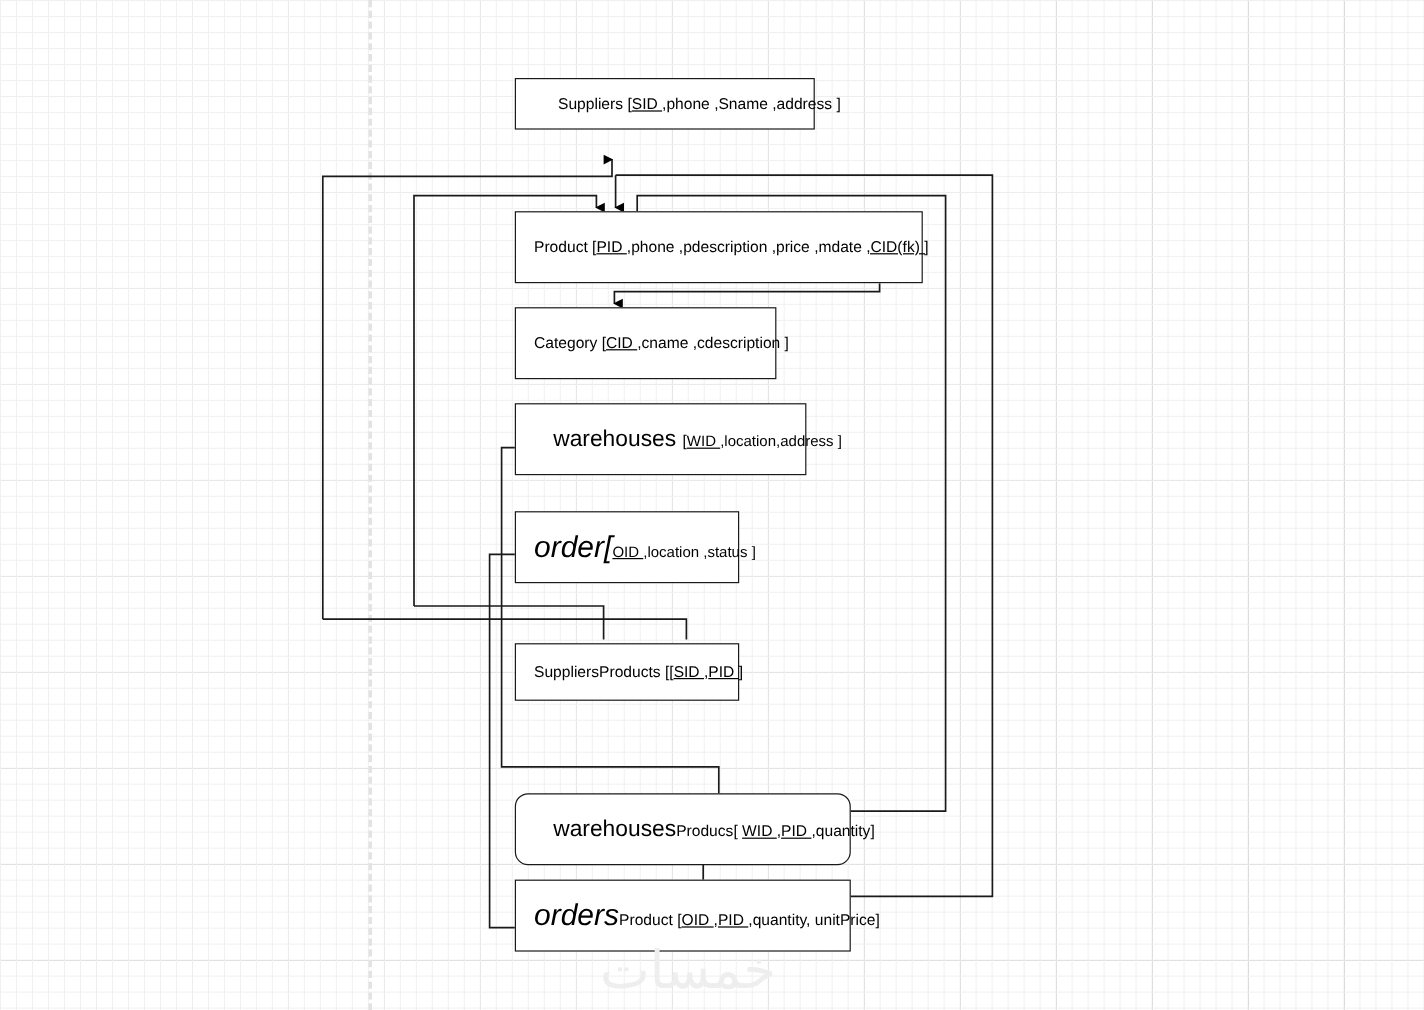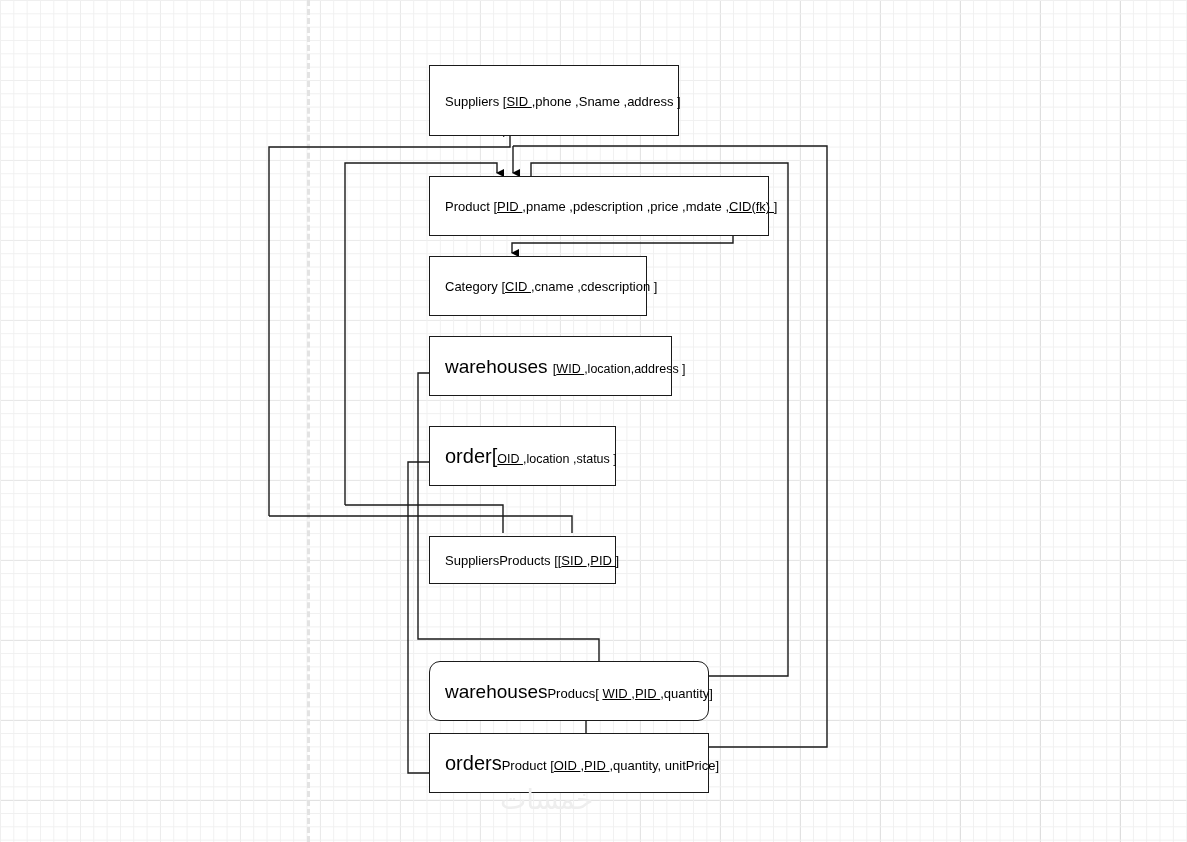--- a/index.html
+++ b/index.html
@@ -52,30 +52,30 @@
     display: flex;
     align-items: center;
   }
   .ent-text {
     padding-left: 15px;
     white-space: nowrap;
     color: #000000;
     line-height: 1;
   }
   .nm-sm { font-size: 13px; }
-  .nm-md { font-size: 19px; }
-  .nm-lg { font-size: 20px; }
+  .nm-md { font-size: 19px; margin-left: 16px; }
+  .nm-lg { font-size: 25px; font-style: italic; }
   .at { font-size: 13px; }
   .at-sm { font-size: 12.5px; }
   .u { text-decoration: underline; }
   .watermark {
     position: absolute;
     left: 500px;
     top: 783px;
-    font-size: 28px;
+    font-size: 44px;
     color: #eeeeee;
     letter-spacing: 2px;
     user-select: none;
     white-space: nowrap;
     font-family: "DejaVu Sans", sans-serif;
   }
 </style>
 </head>
 <body>
 
@@ -112,29 +112,29 @@
 
       <path d="M 599,661 L 599,639 L 418,639 L 418,373 L 562,373" marker-end="url(#ah-right)"></path>
 
       <path d="M 547,773 L 408,773 L 408,462 L 512,462" marker-end="url(#ah-right)"></path>
 
       <path d="M 586,748 L 586,703"></path>
 
     </g>
   </svg>
 
-  <div class="ent" style="left:429px;top:65px;width:250px;height:71px;">
+  <div class="ent" style="left:429px;top:65px;width:250px;height:43px;padding-left:20px;">
     <div class="ent-text">
       <span class="nm-sm">Suppliers </span><span class="at">[</span><span class="at u">SID </span><span class="at">,phone ,Sname ,address ]</span>
     </div>
   </div>
 
   <div class="ent" style="left:429px;top:176px;width:340px;height:60px;">
     <div class="ent-text">
-      <span class="nm-sm">Product </span><span class="at">[</span><span class="at u">PID </span><span class="at">,pname ,pdescription ,price ,mdate </span><span class="at u">,CID(fk) ]</span>
+      <span class="nm-sm">Product </span><span class="at">[</span><span class="at u">PID </span><span class="at">,phone ,pdescription ,price ,mdate </span><span class="at u">,CID(fk) ]</span>
     </div>
   </div>
 
   <div class="ent" style="left:429px;top:256px;width:218px;height:60px;">
     <div class="ent-text">
       <span class="nm-sm">Category </span><span class="at">[</span><span class="at u">CID </span><span class="at">,cname ,cdescription ]</span>
     </div>
   </div>
 
   <div class="ent" style="left:429px;top:336px;width:243px;height:60px;">

